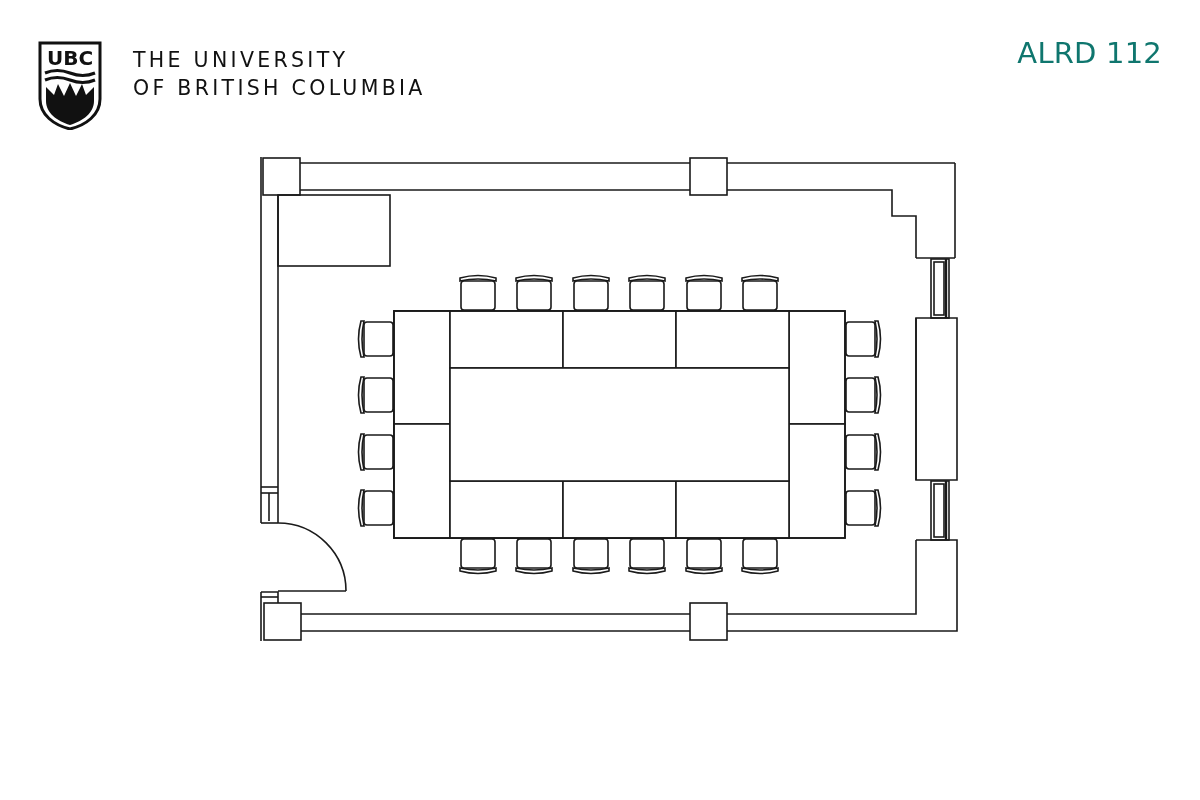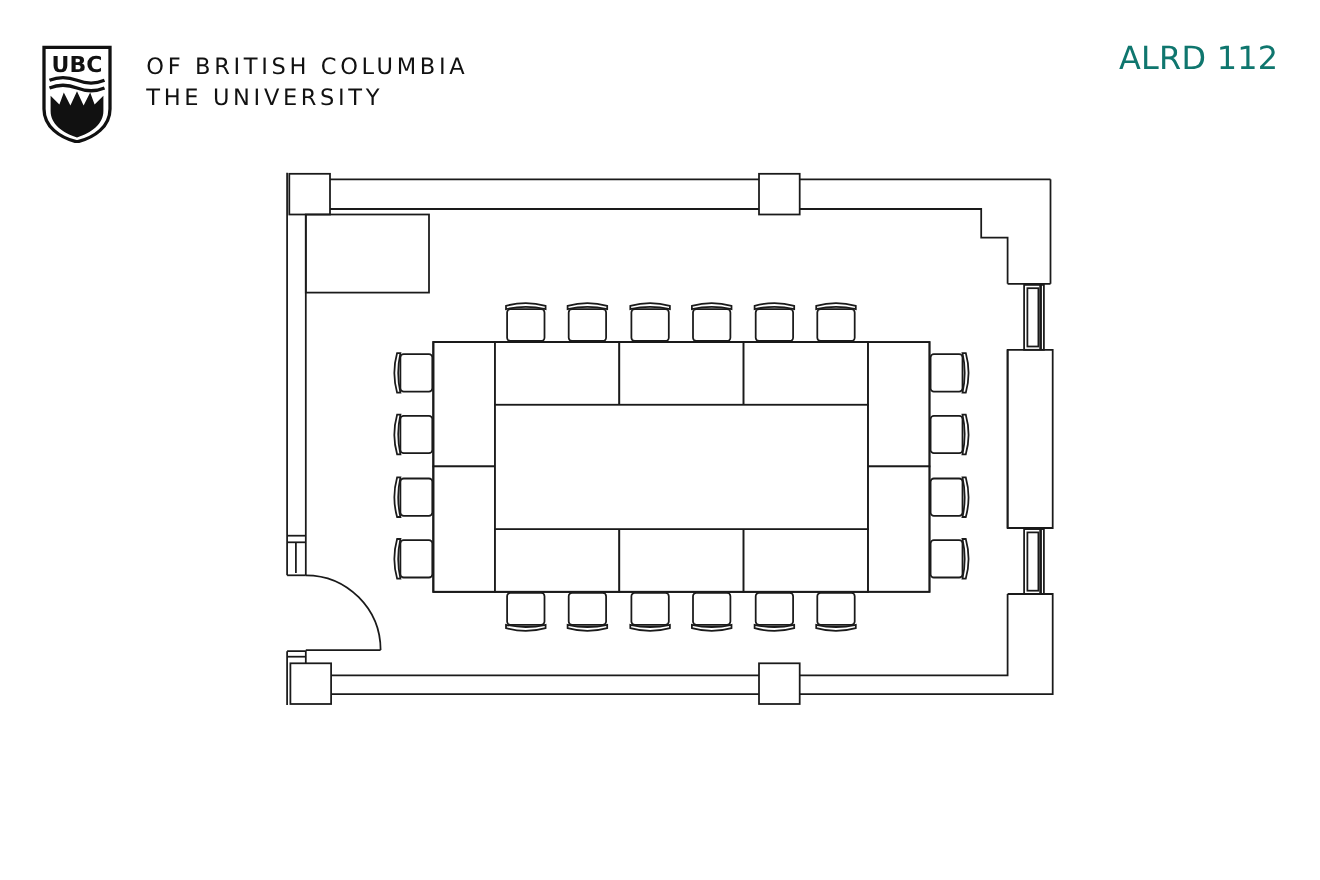--- a/index.html
+++ b/index.html
@@ -15,22 +15,22 @@
 
 <svg class="logo" viewBox="0 0 64 89">
   <path d="M2 2 H62 V58 C62 74 48 84 32 88 C16 84 2 74 2 58 Z" fill="#fff" stroke="#111" stroke-width="3"></path>
   <text x="32" y="24" text-anchor="middle" font-family="DejaVu Sans, sans-serif" font-weight="bold" font-size="20" fill="#111">UBC</text>
   <path d="M7 32 Q19 27 32 32 T57 32" stroke="#111" stroke-width="3" fill="none"></path>
   <path d="M7 39 Q19 34 32 39 T57 39" stroke="#111" stroke-width="3" fill="none"></path>
   <path d="M8 46 L16 54 L20 43 L26 55 L32 42 L38 55 L44 43 L48 54 L56 46 L56 60 C56 72 45 80 32 84 C19 80 8 72 8 60 Z" fill="#111"></path>
 </svg>
 
 <div class="wordmark">
+  <div>THE UNIVERSITY</div>
   <div>OF BRITISH COLUMBIA</div>
-  <div>THE UNIVERSITY</div>
 </div>
 
 <div class="room-id">ALRD 112</div>
 
 <svg class="plan" width="1200" height="800" viewBox="0 0 1200 800" fill="none" stroke="#1a1a1a" stroke-width="1.6">
   <defs>
     <g id="chairUp">
       <path d="M0 -32 Q18 -37 36 -32 L36 -29 Q18 -33 0 -29 Z" fill="#fff"></path>
       <rect x="1" y="-29" width="34" height="29" rx="3" fill="#fff"></rect>
     </g>

